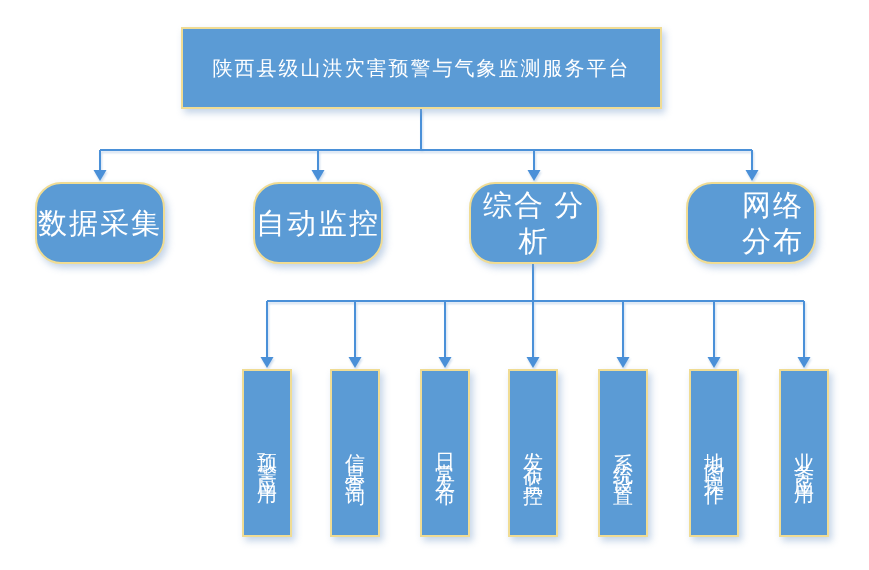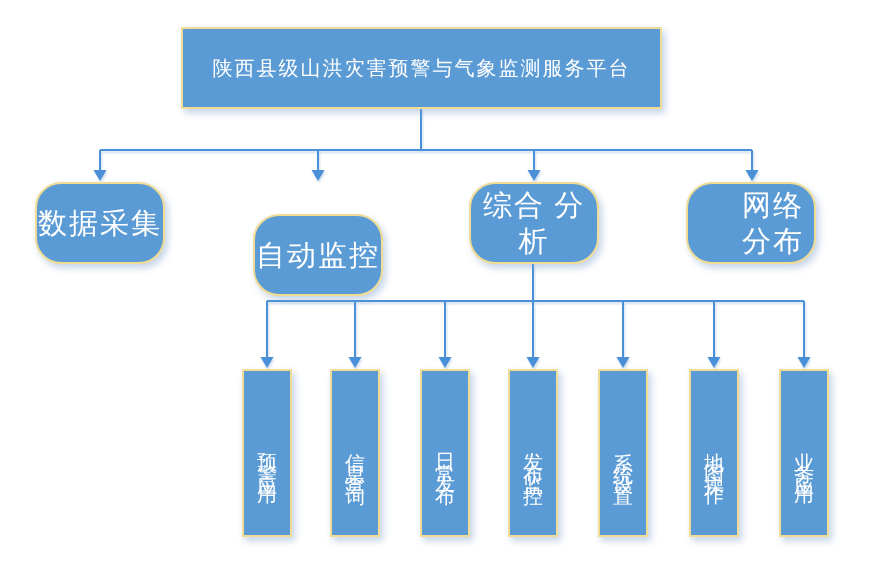--- a/index.html
+++ b/index.html
@@ -37,21 +37,21 @@
     letter-spacing: 2px;
   }
   .node-l2 {
     top: 182px;
     width: 130px; height: 82px;
     font-size: 29px;
     letter-spacing: 2px;
     border-radius: 26px;
   }
   .l2-0 { left: 35px; }
-  .l2-1 { left: 253px; margin-top: 32px; }
+  .l2-1 { left: 253px; }
   .l2-2 { left: 469px; }
   .l2-3 { left: 686px; padding-left: 44px; }
   .node-l3 {
     top: 369px;
     width: 50px; height: 168px;
     font-size: 20px;
   }
   .l3-0 { left: 242px; }
   .l3-1 { left: 330px; }
   .l3-2 { left: 420px; }

